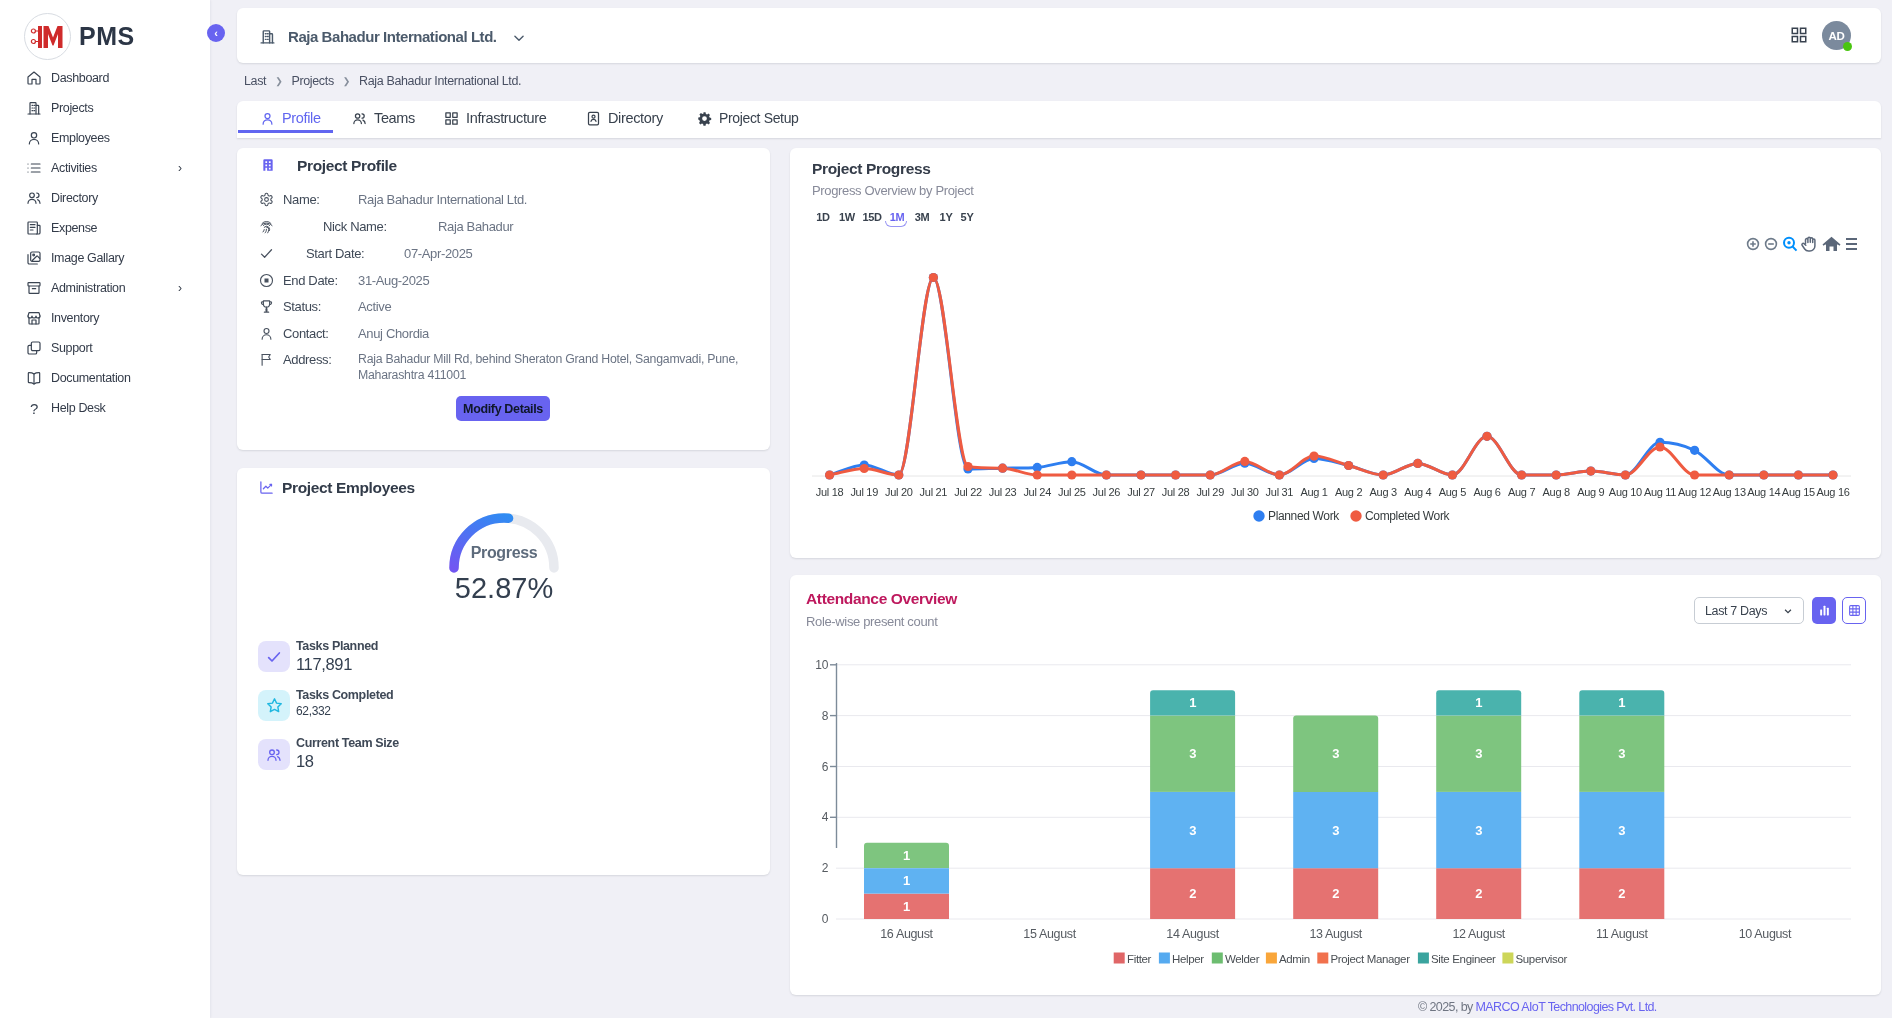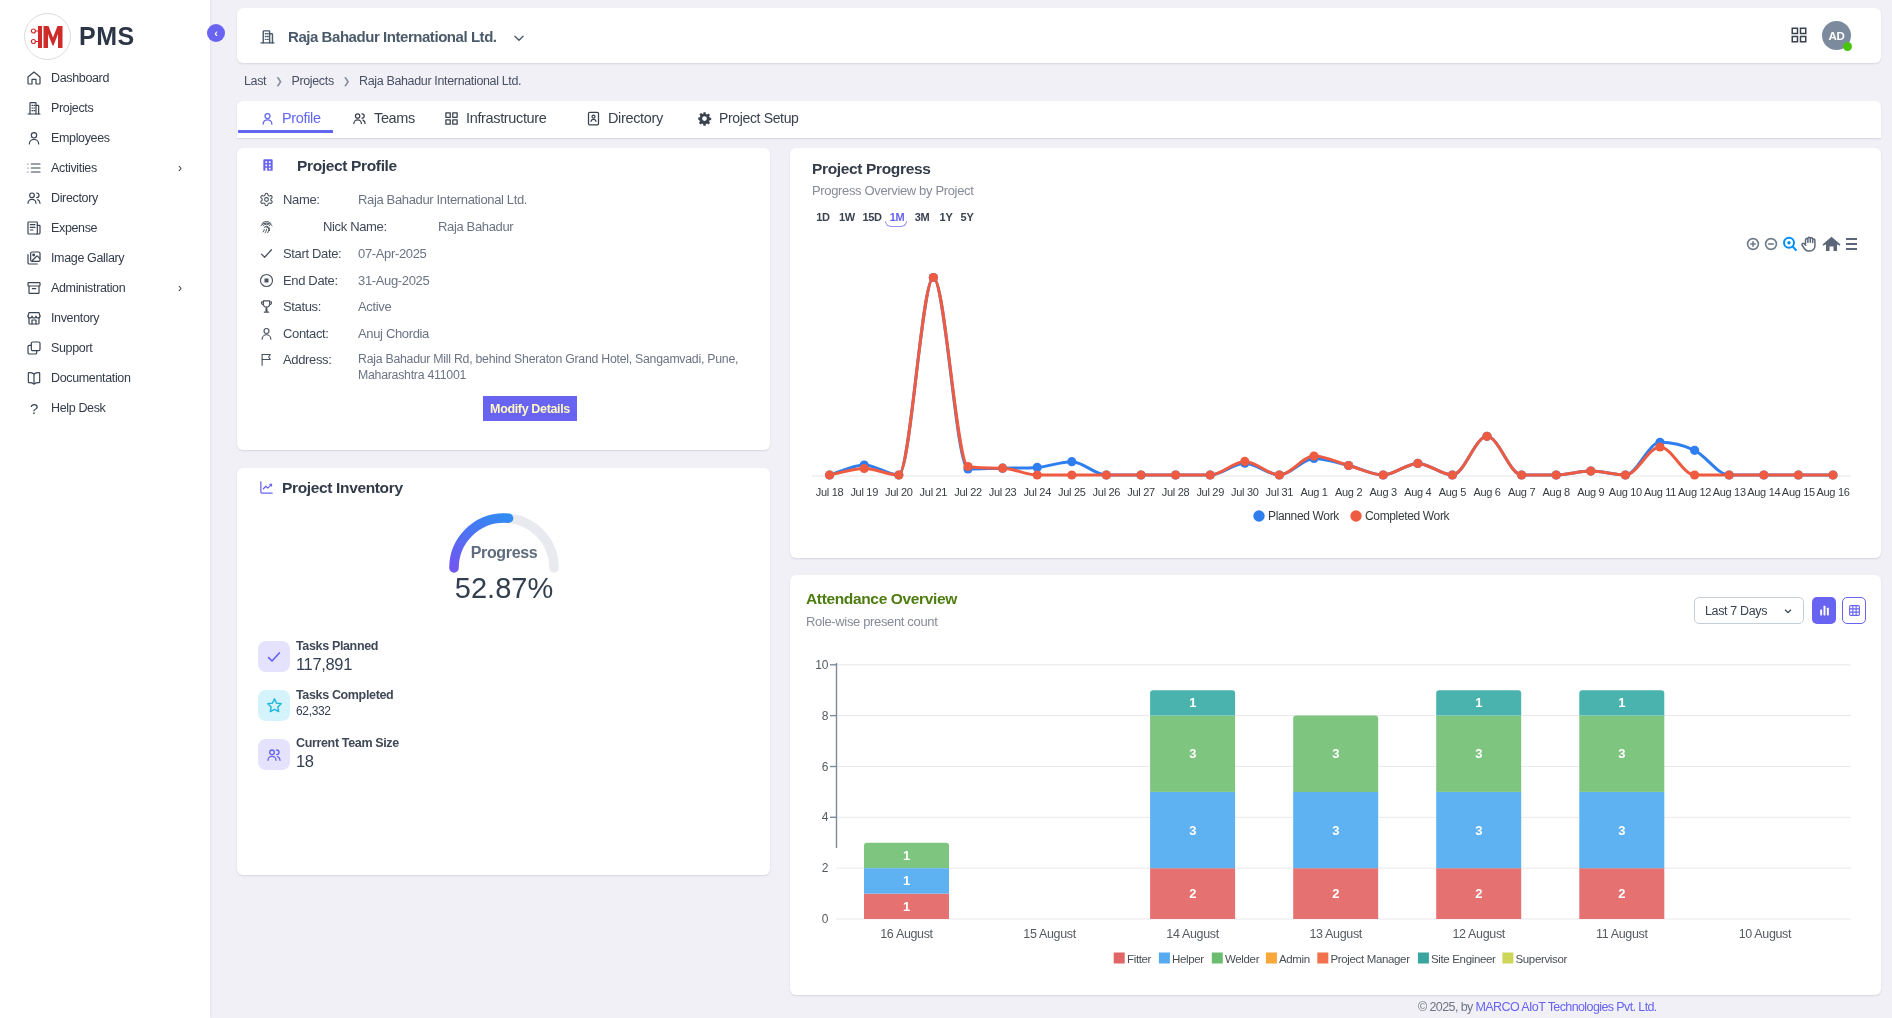--- a/index.html
+++ b/index.html
@@ -164,21 +164,21 @@
       <path d="M3 10.5 a11.5 11.5 0 0 1 18 0"></path>
       <path d="M6.8 10.3 a7 7 0 0 1 10.4 0"></path>
       <path d="M8.3 13.2 a5.2 5.2 0 0 1 7.4 0 c1.4 1.4 1.6 3.3 1.1 5.2"></path>
       <path d="M12 12.8 a3.6 3.6 0 0 1 3.6 3.6 c0 2.1-.5 4.1-1.6 5.8"></path>
       <path d="M11.9 16.4 c0 2.4-.8 4.4-2.1 5.8"></path>
       <path d="M8.4 16.9 c-.3 1.7-1 2.9-2.1 3.9"></path>
     </svg>
   <span class="plab">Nick Name:</span>
     <span class="pval">Raja Bahadur</span>
 </div>
-<div class="prow" style="top:246px;">
+<div class="prow" style="top:246px;gap:23px;">
   <svg class="ic picon" width="15" height="15" viewBox="0 0 24 24" fill="none" stroke="#49525f" stroke-width="2" stroke-linecap="round" stroke-linejoin="round">
       <path d="M4 13 l5 5 L20 6"></path>
     </svg>
   <span class="plab">Start Date:</span>
     <span class="pval">07-Apr-2025</span>
 </div>
 <div class="prow" style="top:273px;">
   <svg class="ic picon" width="15" height="15" viewBox="0 0 24 24" fill="none" stroke="#49525f" stroke-width="1.8">
       <circle cx="12" cy="12" r="9.6"></circle>
       <rect x="8.8" y="8.8" width="6.4" height="6.4" fill="#49525f" stroke="none"></rect>
@@ -204,29 +204,29 @@
     <span class="pval">Anuj Chordia</span>
 </div>
 <div class="prow" style="top:352px;">
   <svg class="ic picon" width="15" height="15" viewBox="0 0 24 24" fill="none" stroke="#49525f" stroke-width="1.8" stroke-linecap="round" stroke-linejoin="round">
       <path d="M5 21 V4"></path>
       <path d="M5 4 h13 l-2.5 4 L18 12 H5"></path>
     </svg>
   <span class="plab">Address:</span>
     <span class="pval" style="line-height:1.28;font-size:12.3px;letter-spacing:-.25px;">Raja Bahadur Mill Rd, behind Sheraton Grand Hotel, Sangamvadi, Pune,<br>Maharashtra 411001</span>
 </div>
-<div class="abs" style="left:456px;top:396px;width:94px;height:25px;background:#6863f0;border-radius:0;color:#fef9c3;font-size:12.5px;font-weight:bold;display:flex;align-items:center;justify-content:center;margin-left:27px;">Modify Details</div>
+<div class="abs" style="left:456px;top:396px;width:94px;height:25px;background:#6863f0;border-radius:5px;color:#0f172a;font-size:12.5px;font-weight:bold;display:flex;align-items:center;justify-content:center;">Modify Details</div>
 
 <div class="card" style="left:237px;top:468px;width:533px;height:407px;"></div>
 <svg class="abs" style="left:259px;top:480px;" width="15" height="15" viewBox="0 0 24 24" fill="none" stroke="#6863f0" stroke-width="2" stroke-linecap="round" stroke-linejoin="round">
     <path d="M3 3 v16 a2 2 0 0 0 2 2 h16"></path>
     <path d="M7 14 l4-4 3 3 6-6"></path>
     <path d="M20 7 v2.5 M20 7 h-2.5"></path>
   </svg>
-<div class="abs" style="left:282px;top:479px;font-size:15.5px;font-weight:bold;color:#323b49;">Project Inventory</div>
+<div class="abs" style="left:282px;top:479px;font-size:15.5px;font-weight:bold;color:#323b49;">Project Employees</div>
 
 <svg class="abs" style="left:444px;top:505px;" width="120" height="70" viewBox="0 0 120 70">
   <defs>
       <linearGradient id="gaugeGrad" x1="0" y1="1" x2="1" y2="0">
     <stop offset="0%" stop-color="#7156f2"></stop>
         <stop offset="100%" stop-color="#1e9af3"></stop>
   </linearGradient>
     </defs>
   <path d="M10 63 A 50 50 0 0 1 110 63" fill="none" stroke="#e8eaef" stroke-width="9.5" stroke-linecap="round"></path>
   <path d="M10 63 A 50 50 0 0 1 110 63" fill="none" stroke="url(#gaugeGrad)" stroke-width="9.5" stroke-linecap="round" stroke-dasharray="83.06 160"></path>
@@ -391,21 +391,21 @@
       <text x="1798.4" y="496">Aug 15</text>
       <text x="1833.0" y="496">Aug 16</text>
     </g>
   <circle cx="1259" cy="516" r="5.7" fill="#2e7ef0"></circle>
   <text x="1268" y="520" font-family="Liberation Sans, sans-serif" font-size="12" fill="#373d3f">Planned Work</text>
   <circle cx="1356" cy="516" r="5.7" fill="#ef5b41"></circle>
   <text x="1365" y="520" font-family="Liberation Sans, sans-serif" font-size="12" fill="#373d3f">Completed Work</text>
 </svg>
 
 <div class="card" style="left:790px;top:575px;width:1091px;height:420px;"></div>
-<div class="abs" style="left:806px;top:590px;font-size:15.5px;font-weight:bold;color:#4d7c0f;">Attendance Overview</div>
+<div class="abs" style="left:806px;top:590px;font-size:15.5px;font-weight:bold;color:#be185d;">Attendance Overview</div>
 <div class="abs" style="left:806px;top:614px;font-size:13px;color:#878a99;">Role-wise present count</div>
 <div class="abs" style="left:1694px;top:597px;width:110px;height:27px;background:#fff;border:1px solid #c7cdd4;border-radius:5px;display:flex;align-items:center;justify-content:space-between;padding:0 10px;font-size:12.5px;color:#39424e;">
     <span>Last 7 Days</span>
     <svg width="10" height="10" viewBox="0 0 24 24" fill="none" stroke="#39424e" stroke-width="3">
       <path d="M5 9 l7 7 7-7"></path>
     </svg>
   </div>
 <div class="abs" style="left:1812px;top:597px;width:24px;height:27px;background:#6863f0;border-radius:5px;display:flex;align-items:center;justify-content:center;">
     <svg width="13" height="13" viewBox="0 0 24 24" fill="#fff">
       <rect x="4" y="10" width="3.6" height="11" rx="1"></rect>

